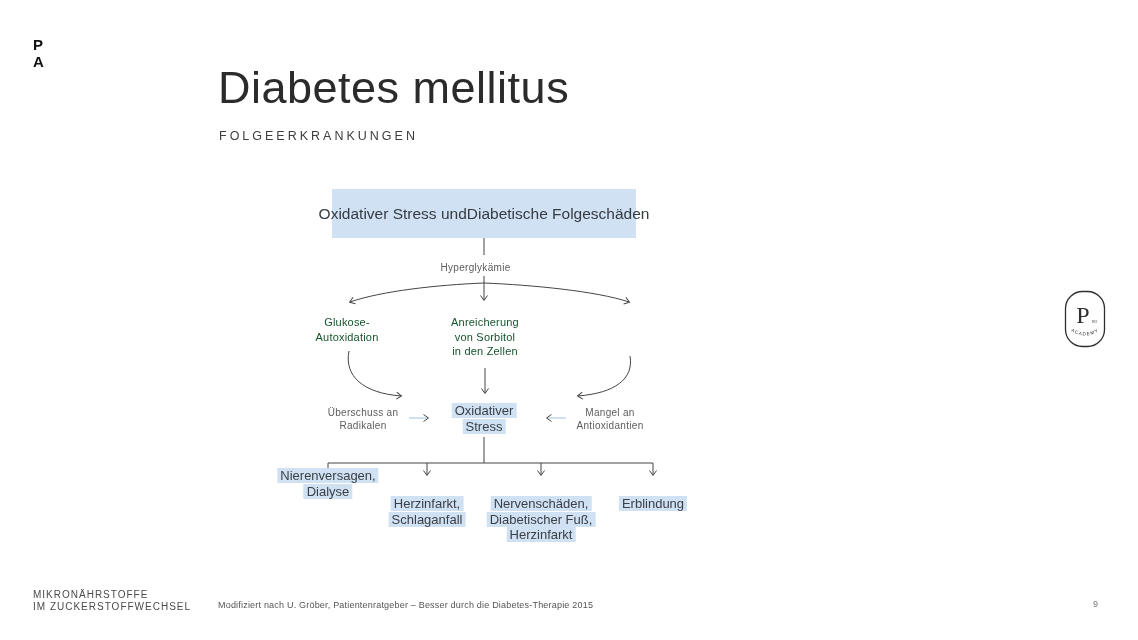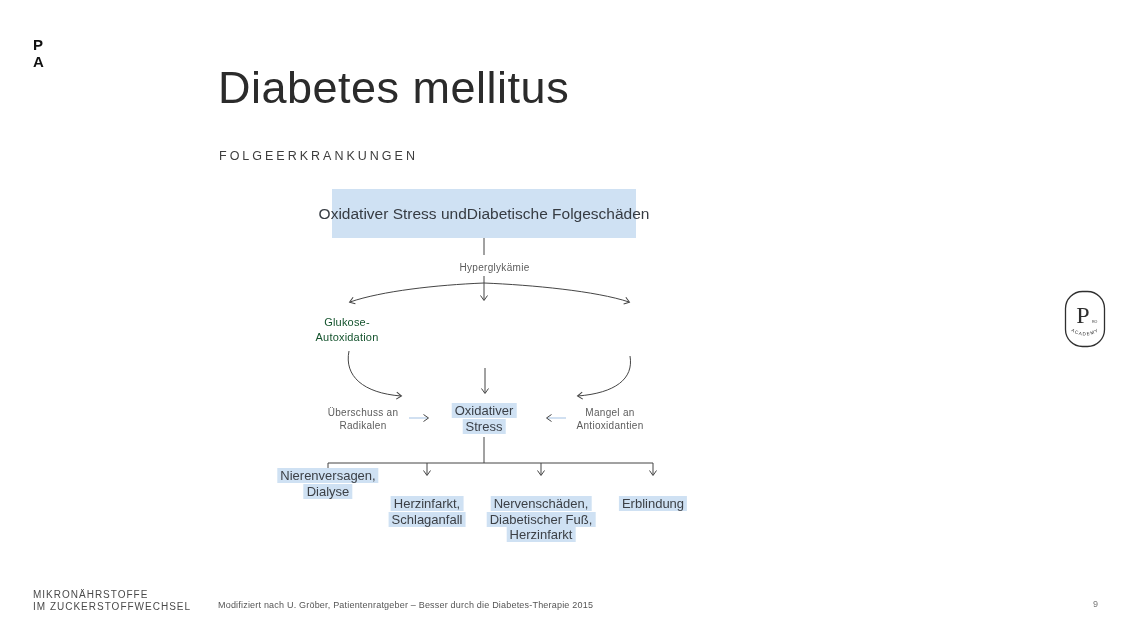--- a/index.html
+++ b/index.html
@@ -21,34 +21,34 @@
     position:absolute;left:33px;top:36px;font-weight:bold;font-size:15px;
     line-height:17px;color:#111;letter-spacing:0;
   }
   
   .title{
     position:absolute;left:218px;top:62px;font-size:45px;font-weight:300;
     color:#2b2b2b;letter-spacing:0.5px;white-space:nowrap;
   }
   .subtitle{
     position:absolute;left:219px;top:129px;font-size:12.5px;font-weight:400;
-    color:#3d3d3d;letter-spacing:3px;white-space:nowrap;margin-top:20px;
+    color:#3d3d3d;letter-spacing:3px;white-space:nowrap;
   }
   
   .node{
     position:absolute;transform:translateX(-50%);text-align:center;
     white-space:nowrap;
   }
   .root-box{
     left:484px;top:189px;width:304px;height:49px;background:var(--hl);
     display:flex;align-items:center;justify-content:center;
     font-size:15.5px;line-height:21px;color:#363b42;
   }
   .tiny-label{font-size:10px;line-height:13px;color:var(--gray);letter-spacing:0.3px;}
-  .trigger-label{left:484px;top:261px;padding-left:21px;}
+  .trigger-label{left:465px;top:261px;padding-left:21px;}
   .branch-label{font-size:11px;line-height:14.5px;color:#14532d;letter-spacing:0.2px;}
   .branch-left{left:347px;top:315px;}
   .branch-mid{left:485px;top:315px;}
   .branch-right{left:633px;top:315px;}
   .cause-left{left:363px;top:406px;}
   .cause-right{left:610px;top:406px;text-align:center;}
   .center-node{left:484px;top:403px;font-size:13px;line-height:15.5px;color:#3a3f47;}
   .outcome{font-size:13px;line-height:15.5px;color:#3c4046;}
   .outcome-1{left:328px;top:468px;}
   .outcome-2{left:427px;top:496px;}
@@ -124,20 +124,21 @@
   </svg>
 
   <div class="node root-box">
       <span class="ln">Oxidativer Stress und</span>
       <br>
       <span class="ln">Diabetische Folgeschäden</span>
     </div>
   <div class="node tiny-label trigger-label">Hyperglykämie</div>
 
   <div class="node branch-label branch-left"><span class="ln">Glukose-</span><br><span class="ln">Autoxidation</span></div>
+  <div class="node branch-label branch-mid"><span class="ln">Anreicherung</span><br><span class="ln">von Sorbitol</span><br><span class="ln">in den Zellen</span></div>
 
   <div class="node tiny-label cause-left"><span class="ln">Überschuss an</span><br><span class="ln">Radikalen</span></div>
   <div class="node center-node hl-lines"><span class="ln">Oxidativer</span><br><span class="ln">Stress</span></div>
   <div class="node tiny-label cause-right"><span class="ln">Mangel an</span><br><span class="ln">Antioxidantien</span></div>
 
   <div class="node outcome hl-lines outcome-1"><span class="ln">Nierenversagen,</span><br><span class="ln">Dialyse</span></div>
   <div class="node outcome hl-lines outcome-2"><span class="ln">Herzinfarkt,</span><br><span class="ln">Schlaganfall</span></div>
   <div class="node outcome hl-lines outcome-3"><span class="ln">Nervenschäden,</span><br><span class="ln">Diabetischer Fuß,</span><br><span class="ln">Herzinfarkt</span></div>
   <div class="node outcome hl-lines outcome-4"><span class="ln">Erblindung</span></div>
 

